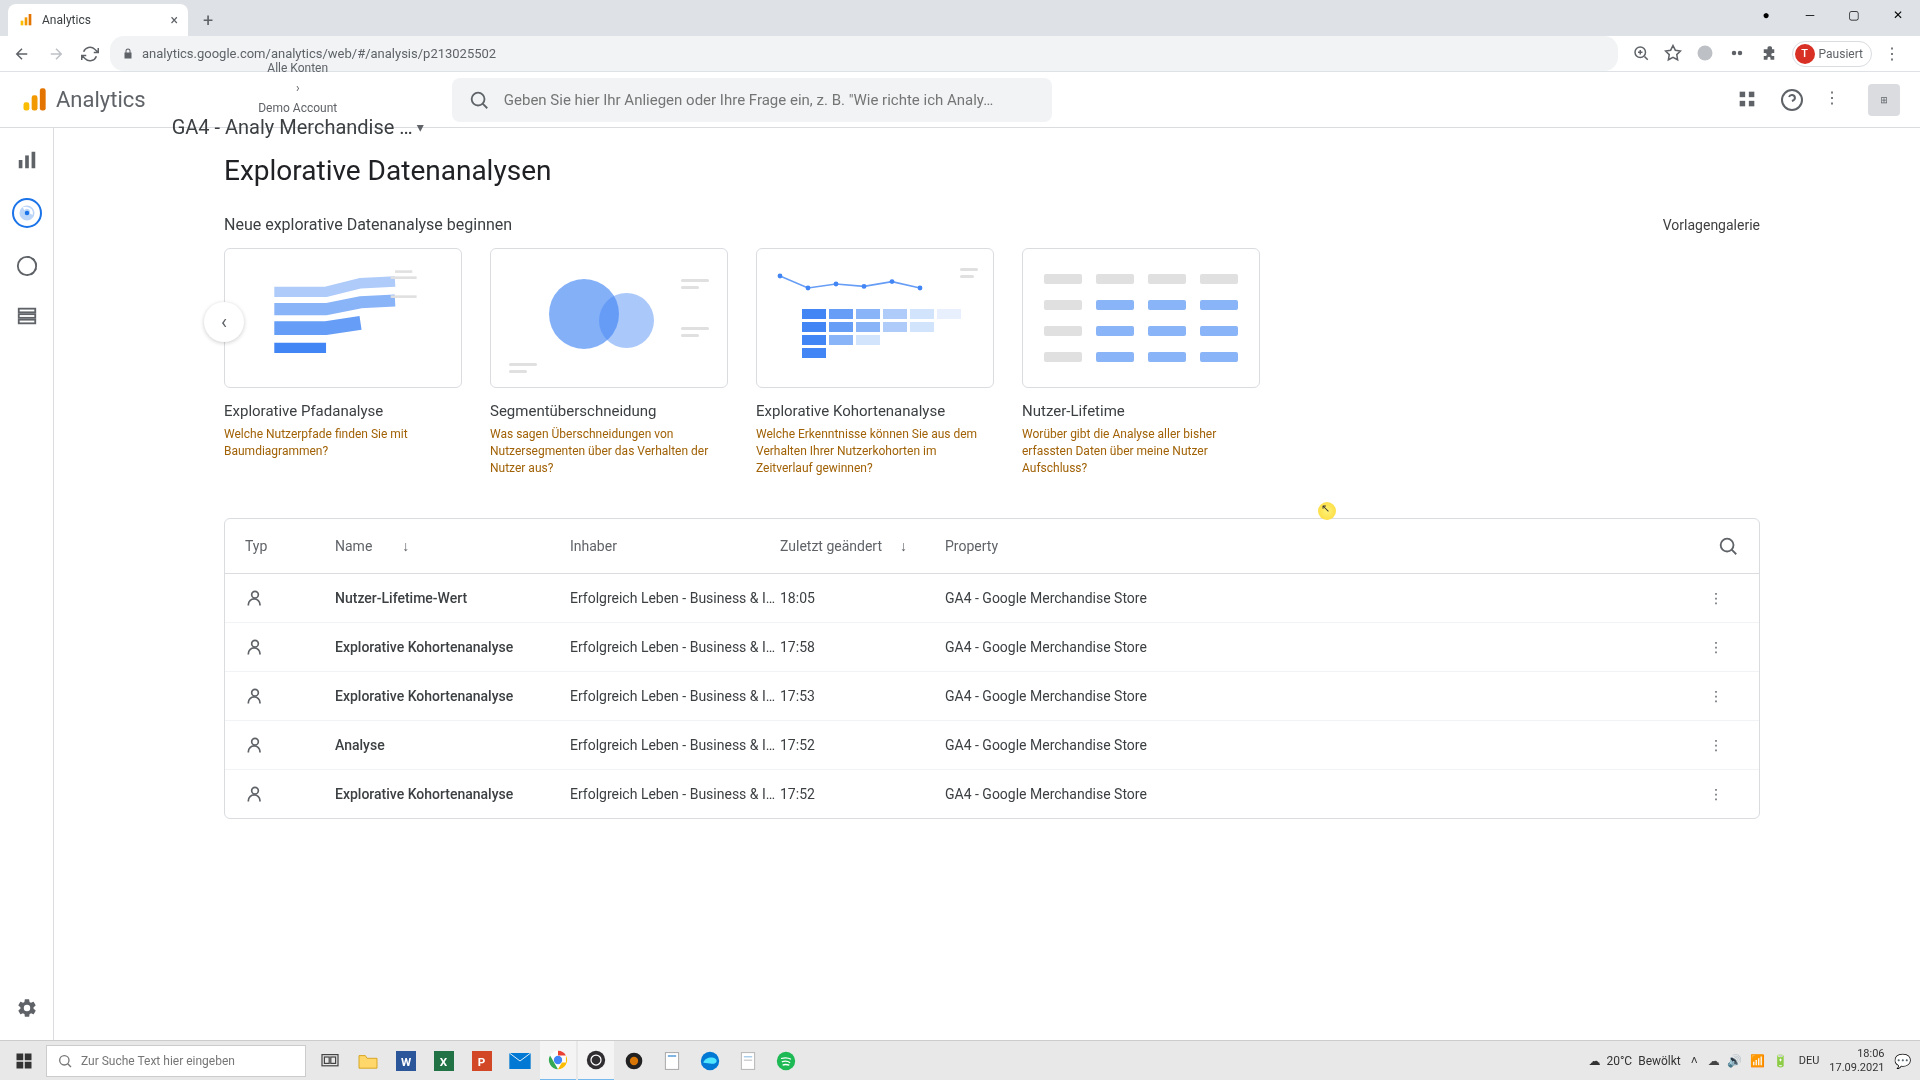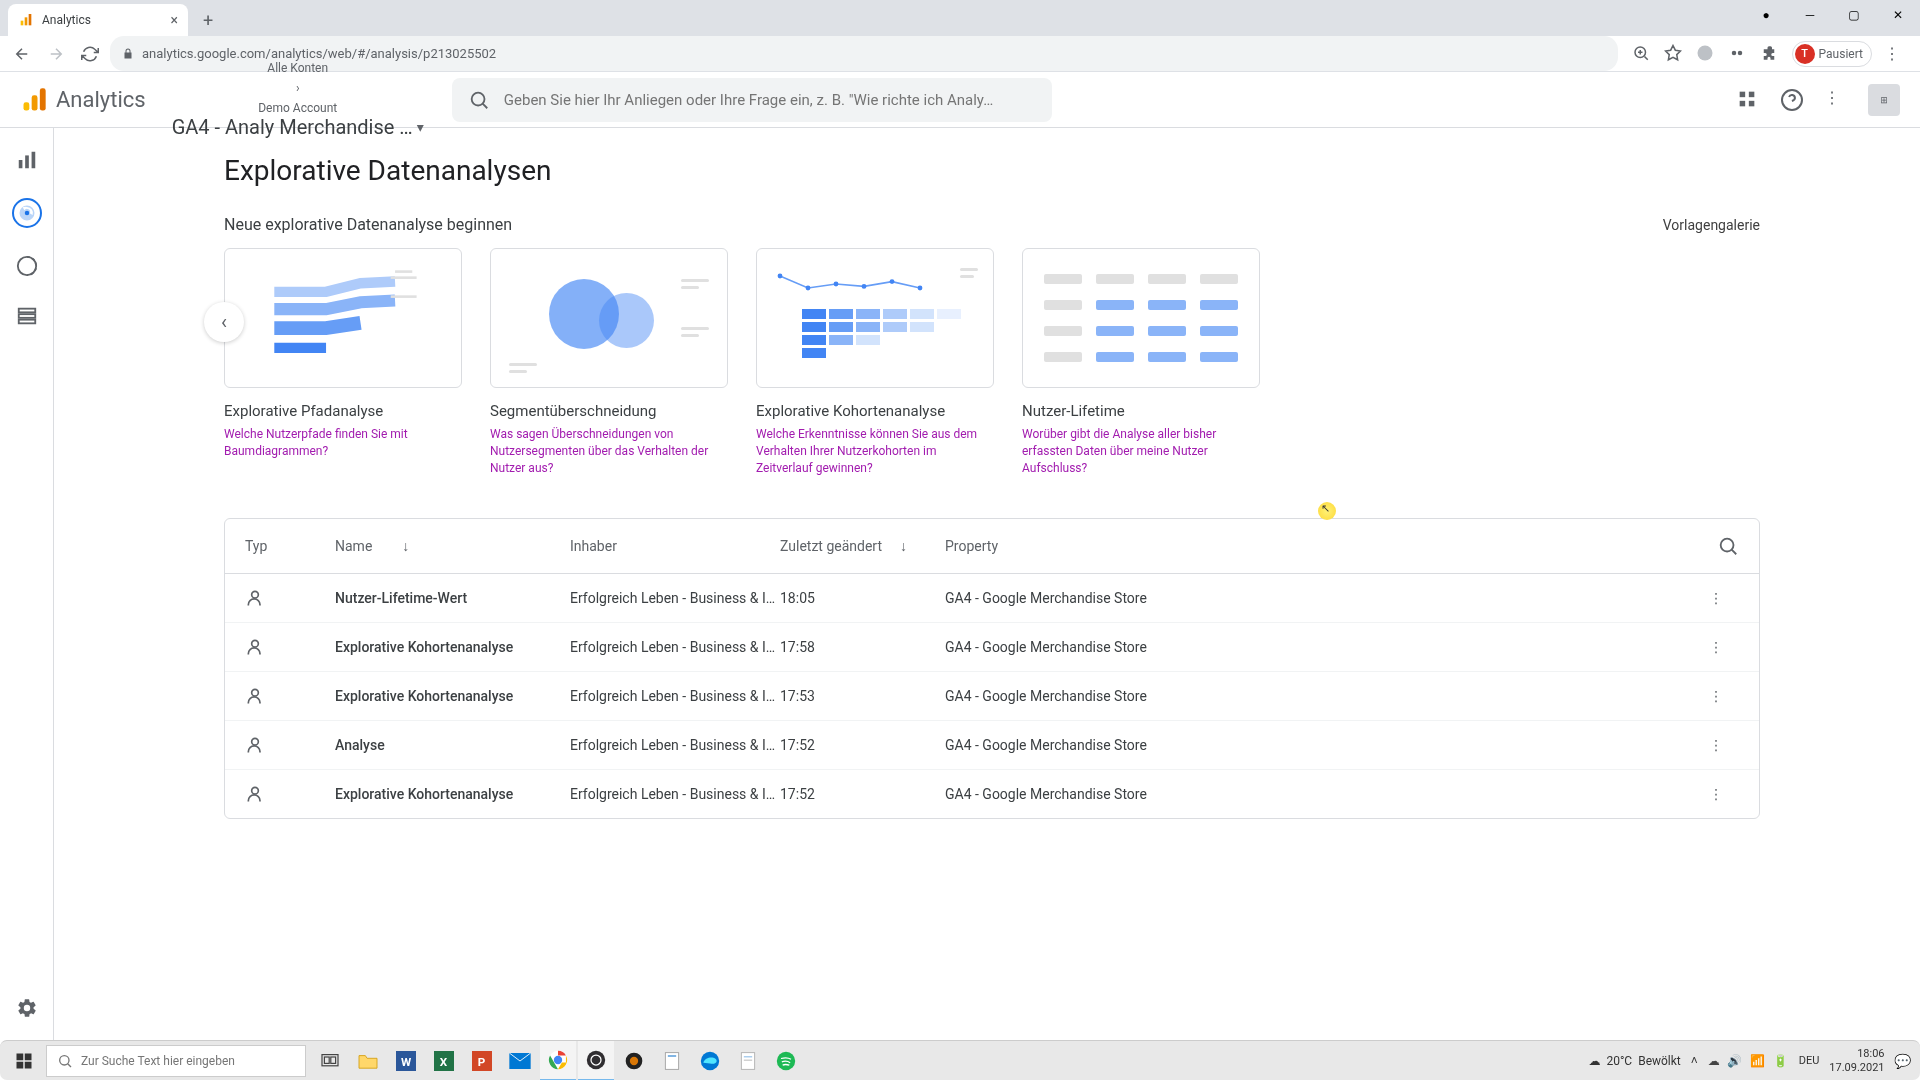--- a/index.html
+++ b/index.html
@@ -50,21 +50,21 @@
 .page-title { font-size: 28px; color: #202124; font-weight: 400; margin-bottom: 28px; }
 .subtitle-row { display: flex; justify-content: space-between; align-items: center; margin-bottom: 14px; }
 .subtitle { font-size: 16px; color: #3c4043; }
 .gallery-link { color: #404040; font-size: 14px; }
 
 .templates { display: flex; gap: 28px; position: relative; }
 .scroll-left { position: absolute; left: -20px; top: 54px; width: 40px; height: 40px; border-radius: 50%; background: #fff; box-shadow: 0 1px 4px rgba(0,0,0,0.2); display: flex; align-items: center; justify-content: center; font-size: 20px; color: #5f6368; z-index: 5; }
 .template-card { width: 238px; }
 .template-thumb { height: 140px; border: 1px solid #dadce0; border-radius: 6px; background: #fff; display: flex; align-items: center; justify-content: center; position: relative; overflow: hidden; }
 .template-title { margin-top: 14px; font-size: 15px; color: #3c4043; }
-.template-desc { margin-top: 6px; font-size: 12px; color: #a21caf; line-height: 1.4; }
+.template-desc { margin-top: 6px; font-size: 12px; color: #a16207; line-height: 1.4; }
 
 
 .path-svg { width: 85%; height: 75%; }
 .venn-a { width: 70px; height: 70px; border-radius: 50%; background: rgba(66,133,244,0.65); position: absolute; left: 58px; top: 30px; }
 .venn-b { width: 55px; height: 55px; border-radius: 50%; background: rgba(66,133,244,0.45); position: absolute; left: 108px; top: 44px; }
 .venn-lines-left { position: absolute; left: 18px; top: 110px; }
 .venn-lines-right { position: absolute; right: 18px; top: 26px; }
 .small-line { width: 28px; height: 3px; background: #e0e0e0; margin: 4px 0; border-radius: 2px; }
 .small-line.short { width: 18px; }
 
@@ -89,21 +89,21 @@
 .col-name { width: 235px; font-weight: 500; }
 .table-header .col-name { font-weight: 400; display: flex; align-items: center; gap: 30px; }
 .col-owner { width: 210px; overflow: hidden; text-overflow: ellipsis; white-space: nowrap; }
 .col-modified { width: 165px; display: flex; gap: 18px; align-items: center; }
 .col-property { width: 250px; }
 .col-action { margin-left: auto; width: 30px; color: #5f6368; }
 .person-icon { width: 20px; height: 20px; color: #5f6368; }
 .search-table-icon { margin-left: auto; color: #5f6368; }
 
 
-.taskbar { position: fixed; bottom: 0; left: 0; right: 0; height: 40px; background: #e8e8e8; border-top: 1px solid #ccc; display: flex; align-items: center; padding: 0 4px; font-size: 12px; color: #333; border-radius: 7px; }
+.taskbar { position: fixed; bottom: 0; left: 0; right: 0; height: 40px; background: #e8e8e8; border-top: 1px solid #ccc; display: flex; align-items: center; padding: 0 4px; font-size: 12px; color: #333; }
 .start-btn { width: 40px; height: 40px; display: flex; align-items: center; justify-content: center; }
 .win-search { display: flex; align-items: center; gap: 8px; background: #fff; height: 32px; width: 260px; margin-left: 2px; padding: 0 10px; color: #767676; border: 1px solid #ccc; }
 .task-icons { display: flex; align-items: center; gap: 2px; margin-left: 6px; }
 .task-icon { width: 36px; height: 40px; display: flex; align-items: center; justify-content: center; }
 .active-app { border-bottom: 2px solid #76b9ed; background: rgba(255,255,255,0.5); }
 .tray { margin-left: auto; display: flex; align-items: center; gap: 10px; padding-right: 4px; }
 .weather { display: flex; align-items: center; gap: 6px; }
 .tray-clock { display: flex; flex-direction: column; align-items: flex-end; font-size: 11px; line-height: 1.2; }
 .tray-icons { display: flex; gap: 8px; color: #444; }
 

